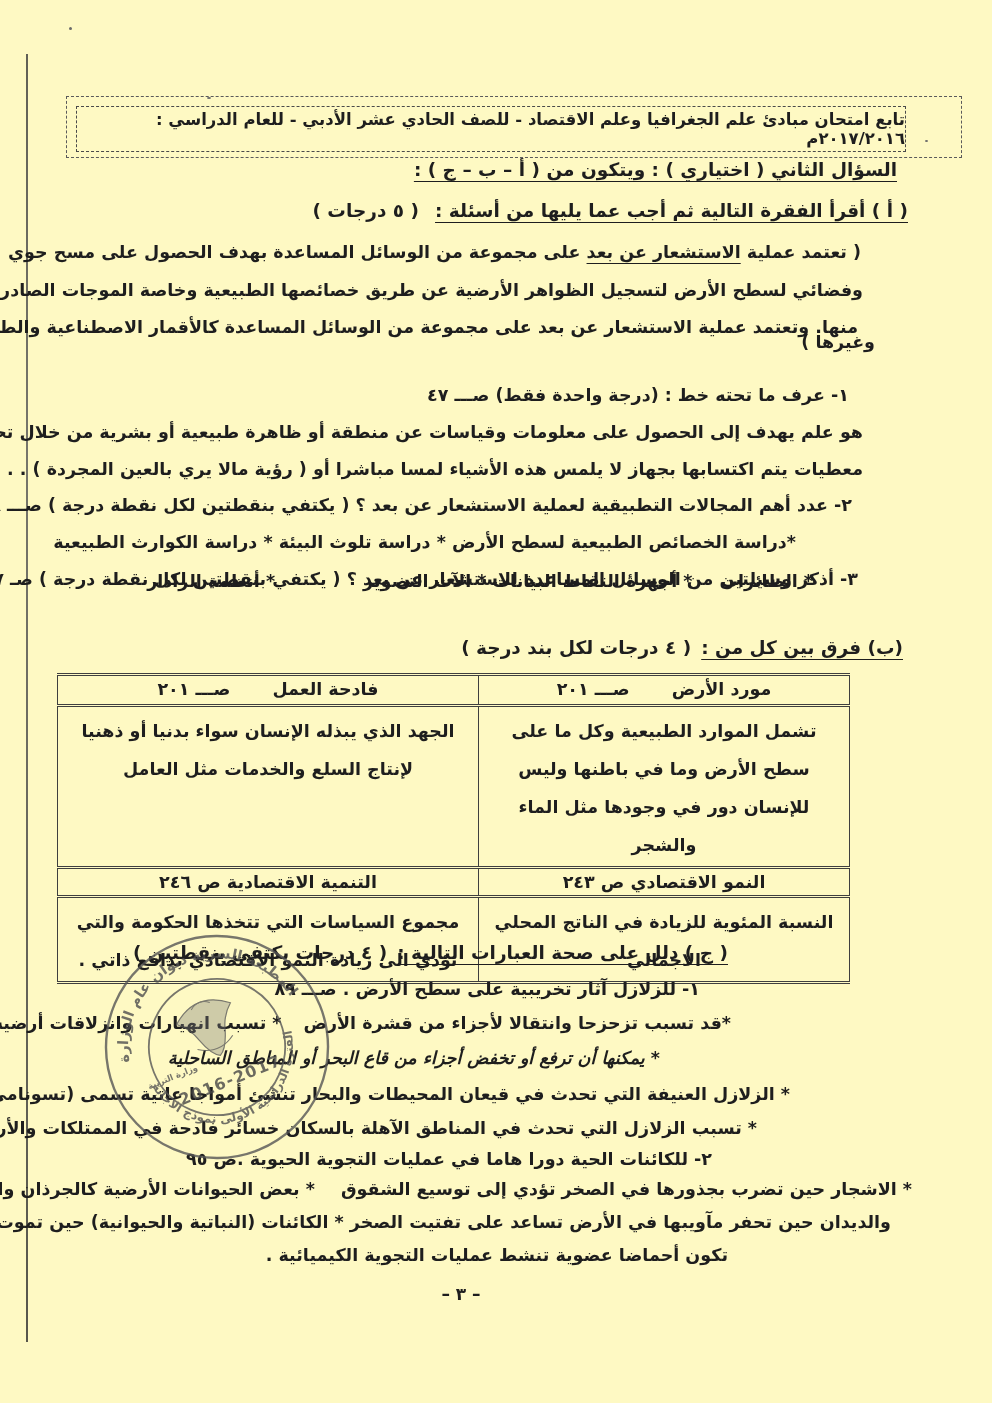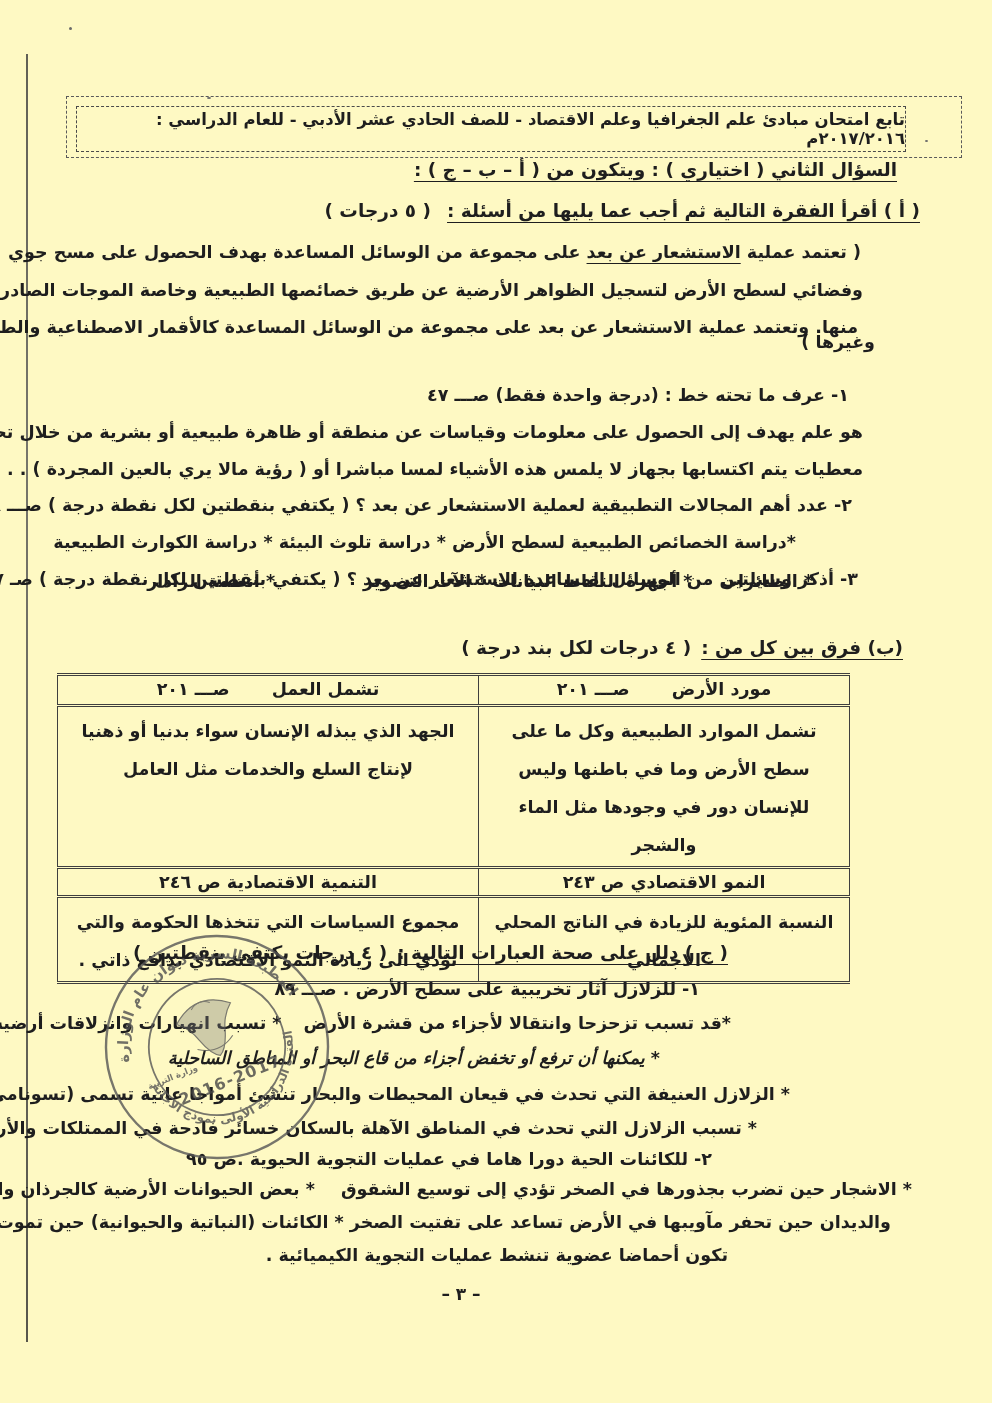--- a/index.html
+++ b/index.html
@@ -70,21 +70,21 @@
   <div class="speck" style="left:207px;top:97px;width:4px;height:2px;"></div>
   <div class="speck" style="left:925px;top:140px;width:3px;height:2px;"></div>
 
   <div class="hdr-outer"></div>
   <div class="hdr-inner">
     <span>تابع امتحان مبادئ علم الجغرافيا وعلم الاقتصاد - للصف الحادي عشر الأدبي - للعام الدراسي : ٢٠١٧/٢٠١٦م</span>
   </div>
 
   <div class="line hline u" style="top:158px;right:95px;text-align:right;">السؤال الثاني ( اختياري ) : ويتكون من ( أ – ب – ج ) :</div>
 
-  <div class="line hline" style="top:199px;right:72px;">
+  <div class="line hline" style="top:199px;right:84px;">
     <span class="u">( أ ) أقرأ الفقرة التالية ثم أجب عما يليها من أسئلة :</span><span class="gap" style="width:16px;"></span><span>( ٥ درجات )</span>
   </div>
 
   <div class="line" style="top:240px;right:131px;">
     <span>( تعتمد عملية </span><span class="u">الاستشعار عن بعد</span><span> على مجموعة من الوسائل المساعدة بهدف الحصول على مسح جوي</span>
   </div>
   <div class="line" style="top:278px;right:129px;">وفضائي لسطح الأرض لتسجيل الظواهر الأرضية عن طريق خصائصها الطبيعية وخاصة الموجات الصادرة</div>
   <div class="line" style="top:315px;right:134px;">منها. وتعتمد عملية الاستشعار عن بعد على مجموعة من الوسائل المساعدة كالأقمار الاصطناعية والطائرات</div>
   <div class="line" style="top:330px;right:117px;">وغيرها )</div>
 
@@ -112,21 +112,21 @@
     <tbody>
         <tr class="hrow" style="height:31px;">
       <td>
         <span class="th-wrap">
           <span>مورد الأرض</span>
           <span>صـــ ٢٠١</span>
         </span>
       </td>
       <td>
         <span class="th-wrap">
-          <span>تشمل العمل</span>
+          <span>فادحة العمل</span>
           <span>صـــ ٢٠١</span>
         </span>
       </td>
     </tr>
     <tr class="crow" style="height:118px;">
       <td>تشمل الموارد الطبيعية وكل ما على سطح الأرض وما في باطنها وليس للإنسان دور في وجودها مثل الماء والشجر</td>
       <td>الجهد الذي يبذله الإنسان سواء بدنيا أو ذهنيا لإنتاج السلع والخدمات مثل العامل</td>
     </tr>
     <tr class="hrow" style="height:29px;">
       <td>النمو الاقتصادي ص ٢٤٣</td>

